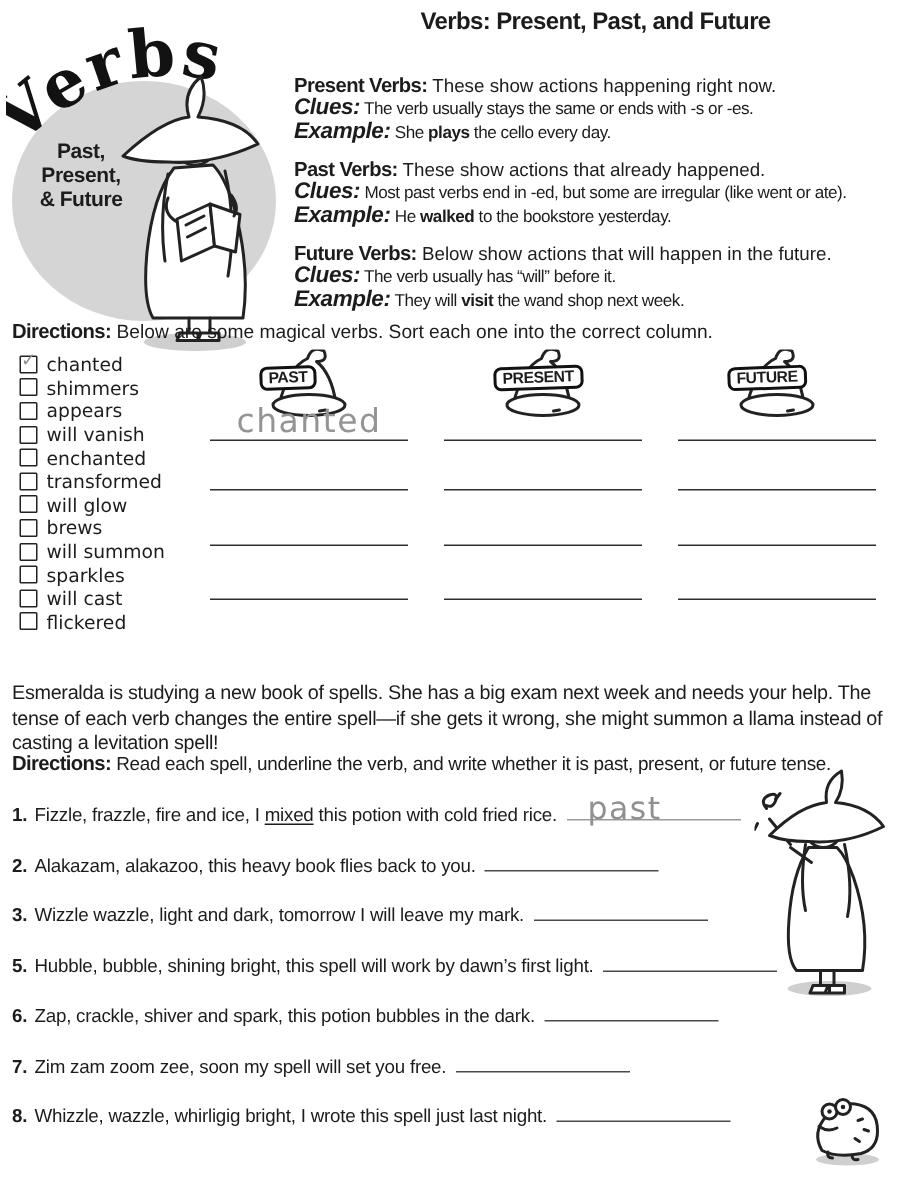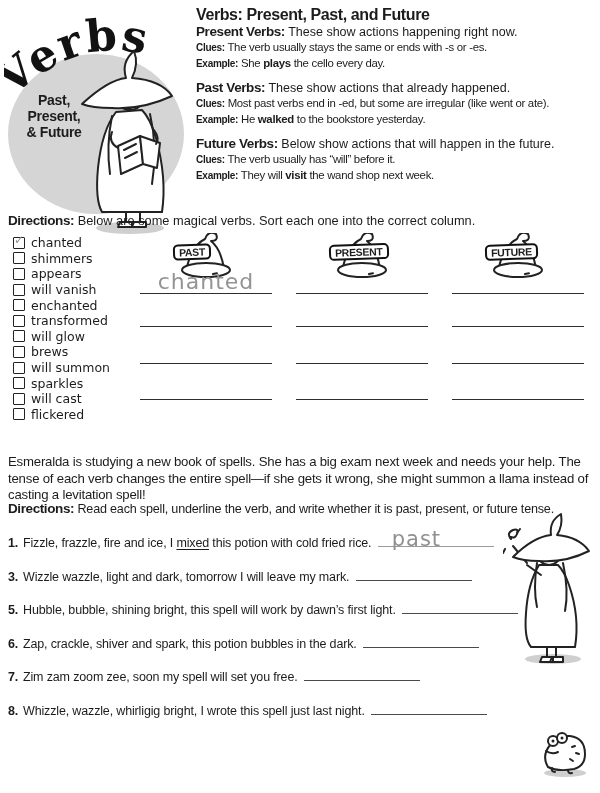--- a/index.html
+++ b/index.html
@@ -10,26 +10,26 @@
   .logo{position:absolute;left:4px;top:20px;width:190px;height:195px;}
   .logo-ellipse{position:absolute;left:4px;top:34px;width:176px;height:160px;background:#d5d5d5;border-radius:50%;}
   .logo-arc{position:absolute;left:0;top:-8px;width:190px;height:100px;}
   .logo-arc text{font-family:"DejaVu Serif",serif;font-weight:bold;font-size:44px;fill:#121212;letter-spacing:2px;}
   .logo-sub{position:absolute;left:8px;top:72px;width:84px;text-align:center;
             font-weight:bold;font-size:14px;line-height:16px;letter-spacing:-0.3px;}
   .witch1{position:absolute;left:64px;top:26px;}
 
   
   .header{position:absolute;left:196px;top:6px;width:402px;}
-  .h-title{font-size:16px;font-weight:bold;letter-spacing:-0.4px;margin-bottom:0;}
+  .h-title{font-size:16px;font-weight:bold;letter-spacing:-0.4px;margin-bottom:25px;text-align:center;}
   .sec{margin-bottom:9px;}
   .sec-line{font-size:12.5px;line-height:16px;}
   .sec-label{font-weight:bold;font-size:13.5px;letter-spacing:-0.4px;}
   .clue{font-size:11.4px;line-height:14.5px;letter-spacing:-0.3px;}
-  .clabel{font-weight:bold;font-size:10px;}
+  .clabel{font-weight:bold;font-size:15px;font-style:italic;}
 
   
   .dir1{position:absolute;left:8px;top:213px;font-size:12.8px;width:588px;}
   .dir2{position:absolute;left:8px;top:501px;font-size:12.6px;width:588px;letter-spacing:-0.2px;}
   .dlabel{font-weight:bold;font-size:13.5px;letter-spacing:-0.4px;}
 
   
   .sort{position:absolute;left:0;top:233px;width:600px;height:200px;}
   .words{position:absolute;left:13px;top:2px;list-style:none;margin:0;padding:0;
          font-family:"DejaVu Sans",sans-serif;font-size:12.5px;}
@@ -307,20 +307,23 @@
   <div class="dir2">
     <span class="dlabel">Directions:</span>
     <span>Read each spell, underline the verb, and write whether it is past, present, or future tense.</span>
   </div>
 
   <ol class="spells">
     <li>
       <span class="num">1.</span><span>Fizzle, frazzle, fire and ice, I </span><span class="uverb">mixed</span><span> this potion with cold fried rice. </span><span class="blank answered"><span class="hand2">past</span></span>
     </li>
     <li>
+      <span class="num">2.</span><span>Alakazam, alakazoo, this heavy book flies back to you. </span><span class="uverb"></span><span></span><span class="blank"><span class="hand2"></span></span>
+    </li>
+    <li>
       <span class="num">3.</span><span>Wizzle wazzle, light and dark, tomorrow I will leave my mark. </span><span class="uverb"></span><span></span><span class="blank"><span class="hand2"></span></span>
     </li>
     <li>
       <span class="num">5.</span><span>Hubble, bubble, shining bright, this spell will work by dawn’s first light. </span><span class="uverb"></span><span></span><span class="blank"><span class="hand2"></span></span>
     </li>
     <li>
       <span class="num">6.</span><span>Zap, crackle, shiver and spark, this potion bubbles in the dark. </span><span class="uverb"></span><span></span><span class="blank"><span class="hand2"></span></span>
     </li>
     <li>
       <span class="num">7.</span><span>Zim zam zoom zee, soon my spell will set you free. </span><span class="uverb"></span><span></span><span class="blank"><span class="hand2"></span></span>

